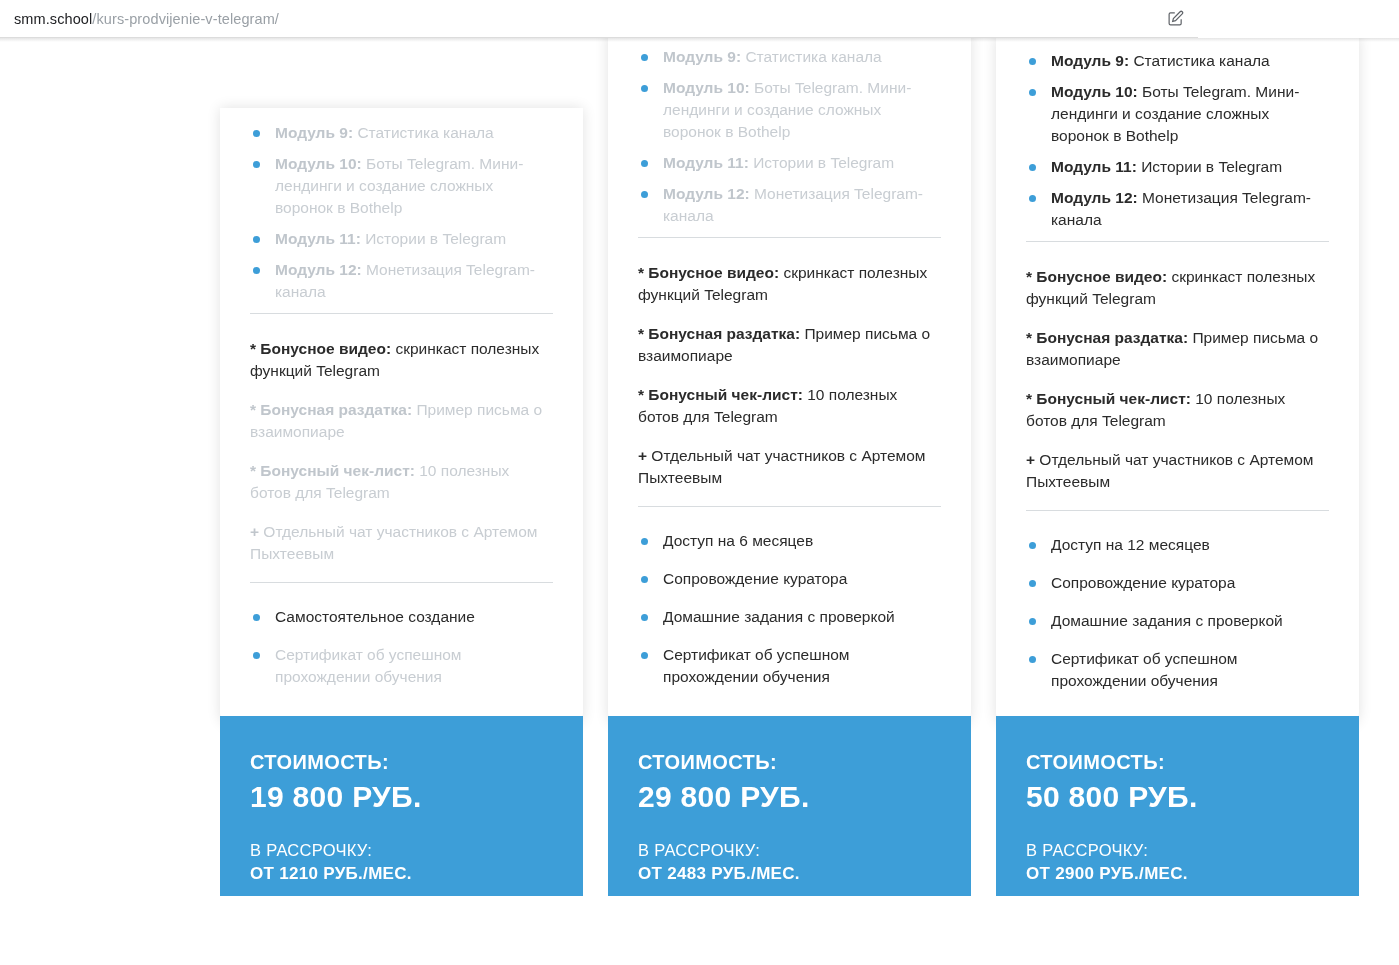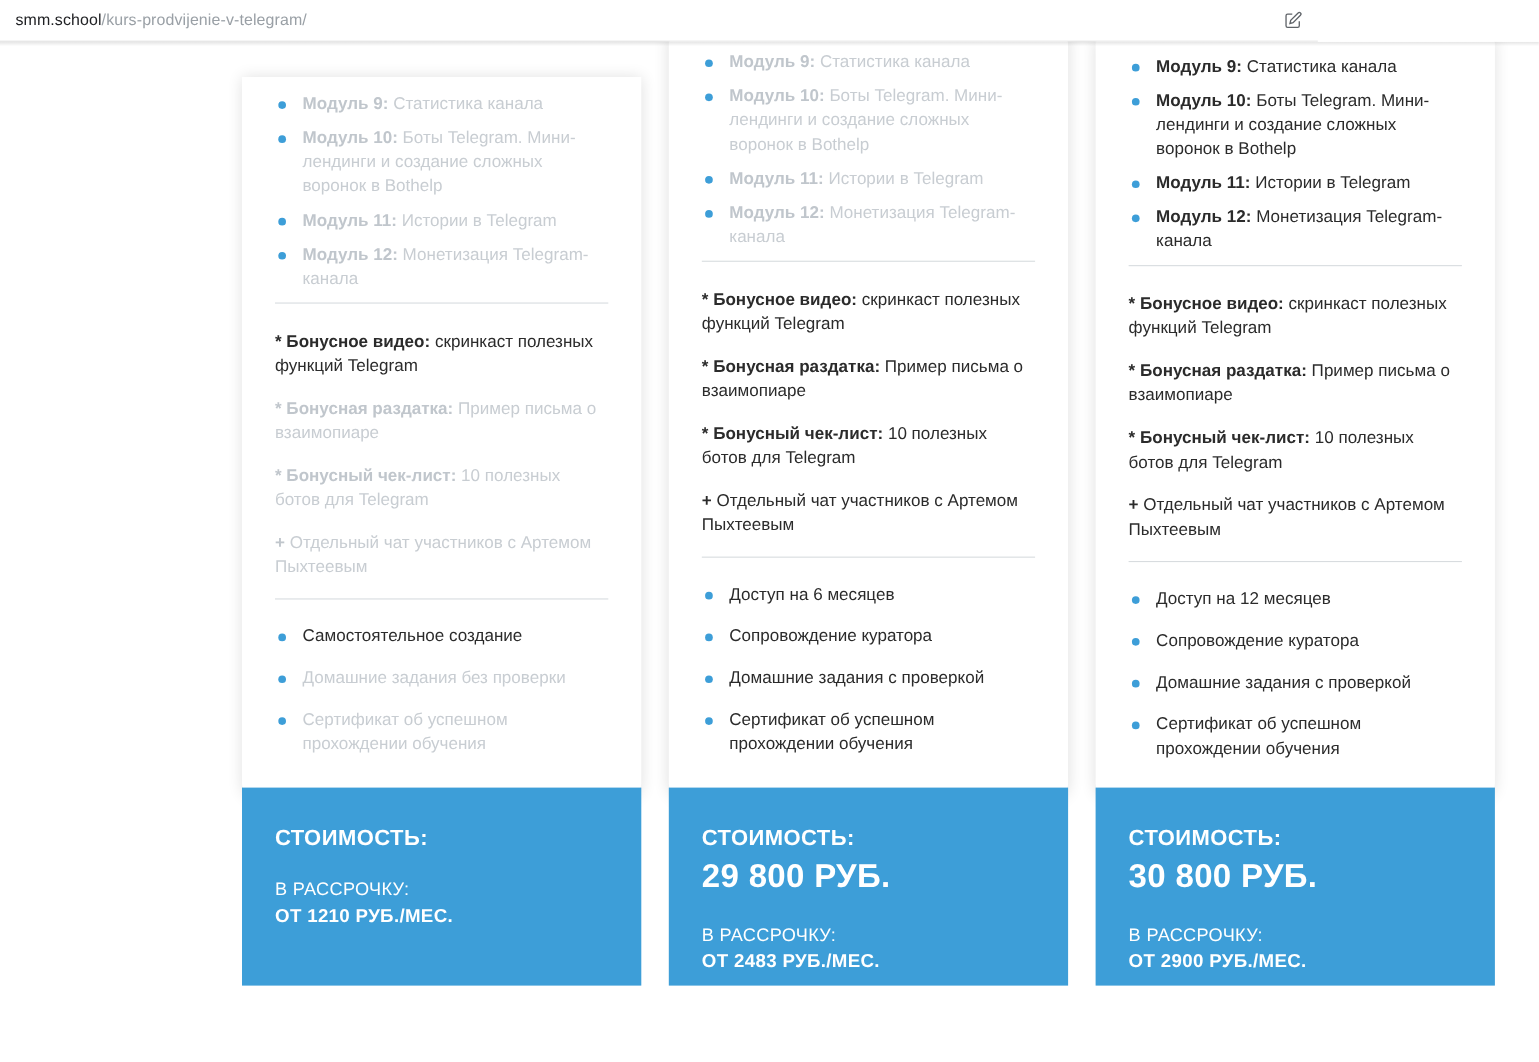--- a/index.html
+++ b/index.html
@@ -244,26 +244,26 @@
           <div class="divider"></div>
           <ul class="bonus-list">
             <li><b>* Бонусное видео:</b><span> скринкаст полезных функций Telegram</span></li>
             <li class="muted"><b>* Бонусная раздатка:</b><span> Пример письма о взаимопиаре</span></li>
             <li class="muted"><b>* Бонусный чек-лист:</b><span> 10 полезных ботов для Telegram</span></li>
             <li class="muted"><b>+</b><span> Отдельный чат участников с Артемом Пыхтеевым</span></li>
           </ul>
           <div class="divider"></div>
           <ul class="feature-list">
             <li><span>Самостоятельное создание</span></li>
-            <li class="muted"><span>Домашние задания без проверки</span></li>
             <li class="muted"><span>Сертификат об успешном прохождении обучения</span></li>
           </ul>
         </div>
         <div class="card-footer">
           <div class="cost-label">СТОИМОСТЬ:</div>
+          <div class="cost-value">19 800 РУБ.</div>
           <div class="install-label">В РАССРОЧКУ:</div>
           <div class="install-value">ОТ 1210 РУБ./МЕС.</div>
         </div>
       </div>
       <div class="price-card" style="margin-top: -2px;">
         <div class="card-body">
           <ul class="module-list">
             <li class="muted"><b>Модуль 9:</b><span> Статистика канала</span></li>
             <li class="muted"><b>Модуль 10:</b><span> Боты Telegram. Мини-лендинги и создание сложных воронок в Bothelp</span></li>
             <li class="muted"><b>Модуль 11:</b><span> Истории в Telegram</span></li>
@@ -309,20 +309,20 @@
           <div class="divider"></div>
           <ul class="feature-list">
             <li><span>Доступ на 12 месяцев</span></li>
             <li><span>Сопровождение куратора</span></li>
             <li><span>Домашние задания с проверкой</span></li>
             <li><span>Сертификат об успешном прохождении обучения</span></li>
           </ul>
         </div>
         <div class="card-footer">
           <div class="cost-label">СТОИМОСТЬ:</div>
-          <div class="cost-value">30 800 РУБ.</div>
+          <div class="cost-value">50 800 РУБ.</div>
           <div class="install-label">В РАССРОЧКУ:</div>
           <div class="install-value">ОТ 2900 РУБ./МЕС.</div>
         </div>
       </div>
     </div>
   <div id="scrollbar-track"></div>
 </div>
 
 </body></html>

